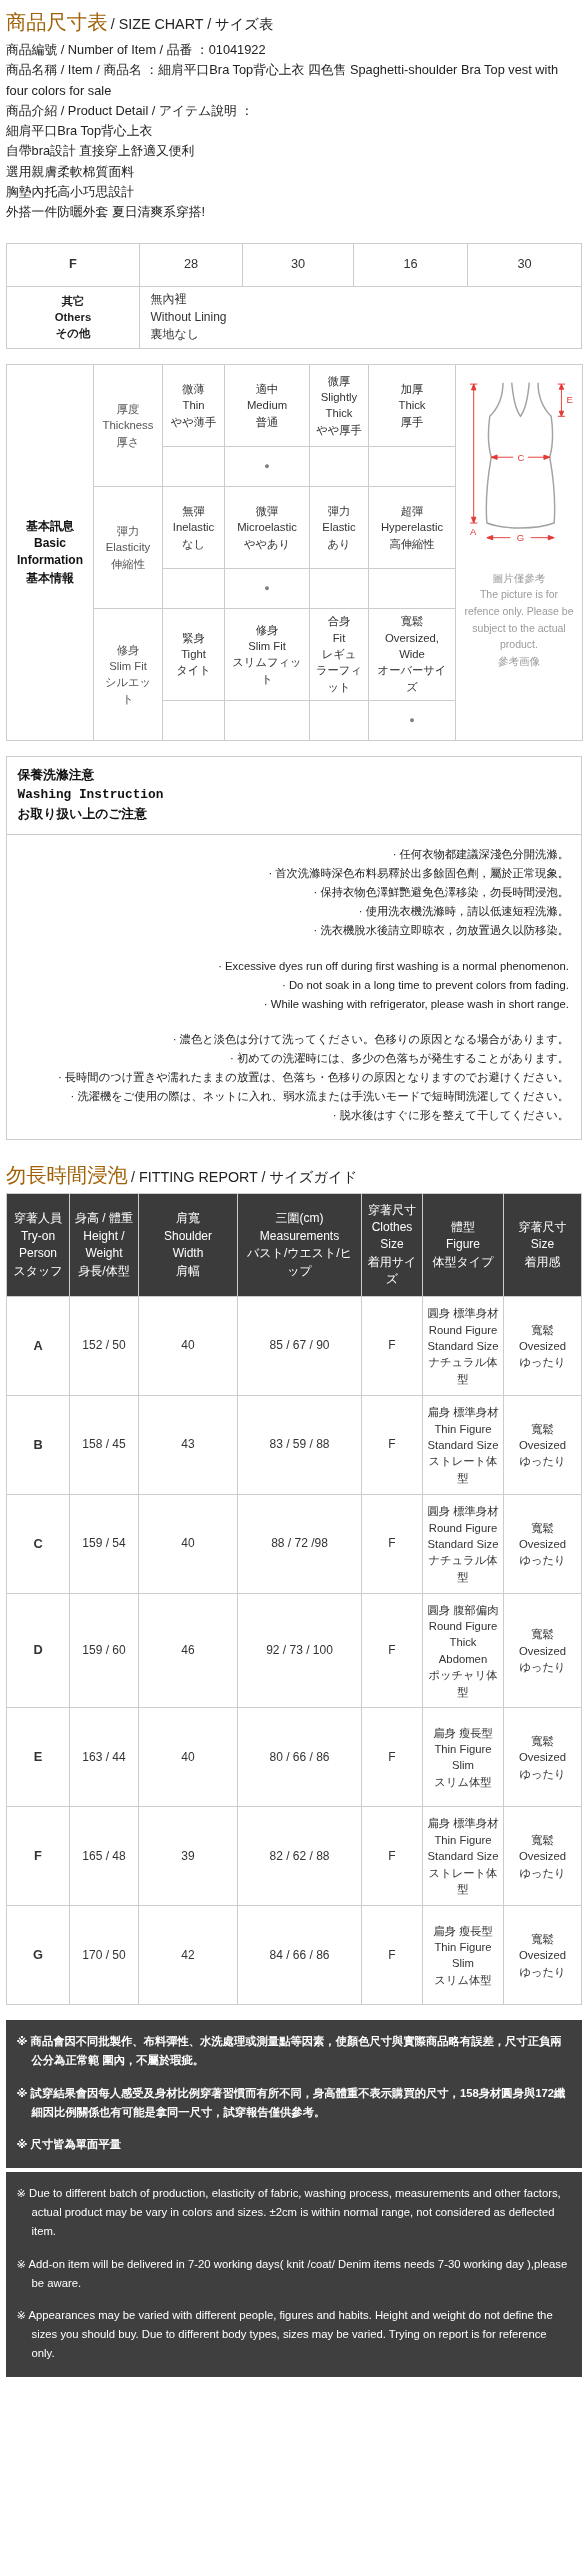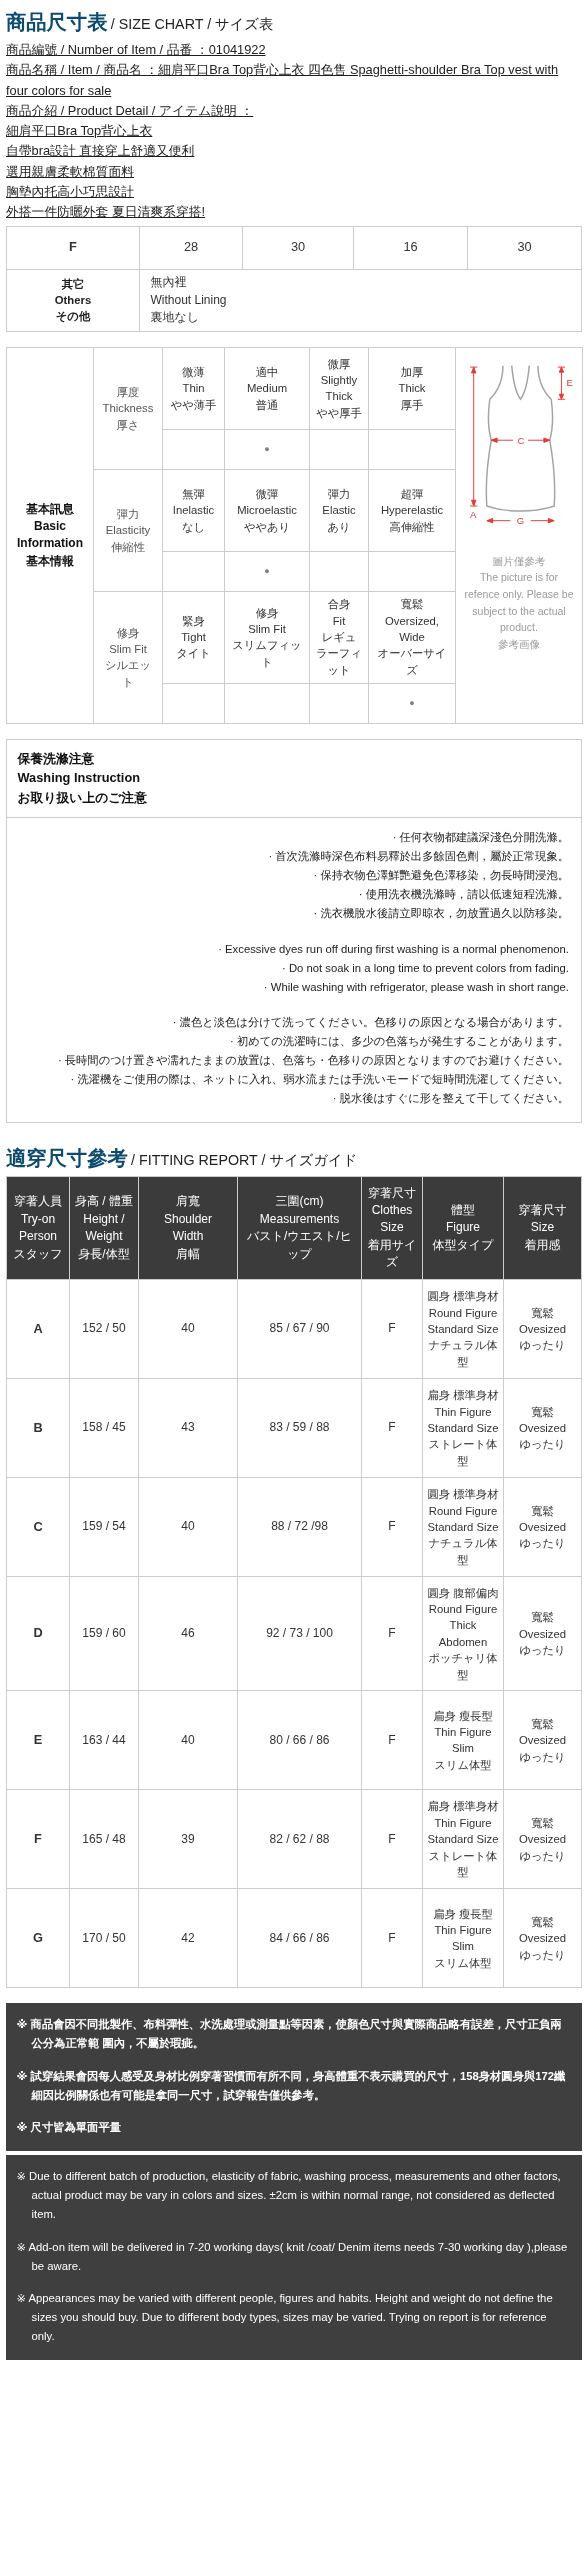--- a/index.html
+++ b/index.html
@@ -4,46 +4,46 @@
 <style>
   html,body{margin:0;padding:0;background:#fff;}
   body{width:588px;font-family:"Liberation Sans","DejaVu Sans",sans-serif;color:#1f1f1f;}
   .wrap{width:576px;margin:0 auto;padding-top:6px;}
   .pl{white-space:pre-line;}
   .c{text-align:center;}
   .bold{font-weight:bold;}
 
   
   .sec-title{margin:1.5px 0 4.5px 0;}
-  .sec-title .zh{font-size:20.3px;font-weight:bold;color:#0c4a6e;}
+  .sec-title .zh{font-size:20.3px;font-weight:normal;color:#a16207;}
   .sec-title .suffix{font-size:14.3px;font-weight:normal;color:#222;}
 
   .info-line{font-size:12.8px;line-height:20.3px;color:#222;margin:0;}
-  .detail-block{margin-bottom:3px;text-decoration:underline;}
+  .detail-block{margin-bottom:20px;}
 
   
   table{border-collapse:collapse;width:576px;table-layout:fixed;margin:0 0 15px 0;}
   td,th{border:0.8px solid #ccc;padding:4.5px 6px;font-size:11.3px;line-height:1.45;vertical-align:middle;color:#333;}
   th.dark, .dark{background:#3b3b3b;color:#fff;font-weight:normal;}
   .size-head th{height:56px;font-size:12px;}
   .f-row td{height:33px;font-size:12.8px;}
   .lbl{font-weight:bold;text-align:center;color:#222;}
   .val{text-align:left;font-size:12px;padding-left:10.5px;}
 
   
   .basic .rowhead{font-weight:bold;text-align:center;font-size:12px;color:#111;}
   .basic .attr{color:#555;text-align:center;}
   .basic .opt{text-align:center;height:72px;}
   .basic .dotcell{height:30px;text-align:center;color:#7f7f7f;font-size:9px;}
   .basic .imgcell{vertical-align:top;text-align:center;padding-top:12px;}
   .caption{color:#9b9b9b;font-size:10.5px;line-height:16.6px;margin-top:10.5px;}
 
   
   .wash-box{border:0.8px solid #ccc;margin-bottom:21px;}
-  .wash-title{font-size:12.8px;font-weight:bold;line-height:19.6px;padding:9px 10.5px;border-bottom:0.8px solid #ccc;color:#111;}
+  .wash-title{font-size:12.8px;font-weight:bold;line-height:19.6px;padding:9px 10.5px;border-bottom:0.8px solid #ccc;color:#111;font-family:Liberation Mono, monospace;}
   .wash-body{padding:10.5px 12px 13.5px 12px;font-size:11.3px;color:#222;}
   .wash-group{margin-bottom:16.6px;}
   .wash-group:last-child{margin-bottom:0;}
   .wash-line{line-height:19px;padding-left:10.5px;text-indent:-10.5px;text-align:right;}
 
   
   .fit-head th{padding:7.5px 3px;font-size:12px;}
   .fitting td{text-align:center;font-size:12px;padding:7.5px 3px;}
   .fitting .fig{font-size:11.3px;}
   .fitting .feel{font-size:11.3px;}
@@ -251,21 +251,21 @@
         <div class="wash-line">· 濃色と淡色は分けて洗ってください。色移りの原因となる場合があります。</div>
         <div class="wash-line">· 初めての洗濯時には、多少の色落ちが発生することがあります。</div>
         <div class="wash-line">· 長時間のつけ置きや濡れたままの放置は、色落ち・色移りの原因となりますのでお避けください。</div>
         <div class="wash-line">· 洗濯機をご使用の際は、ネットに入れ、弱水流または手洗いモードで短時間洗濯してください。</div>
         <div class="wash-line">· 脱水後はすぐに形を整えて干してください。</div>
       </div>
     </div>
   </div>
 
   <div class="sec-title">
-    <span class="zh">適穿尺寸參考</span>
+    <span class="zh">勿長時間浸泡</span>
     <span class="suffix">/ FITTING REPORT / サイズガイド</span>
   </div>
 
   <table class="fitting">
     <colgroup>
         <col style="width:63px">
         <col style="width:69px">
         <col style="width:99px">
         <col style="width:124px">
         <col style="width:61px">

